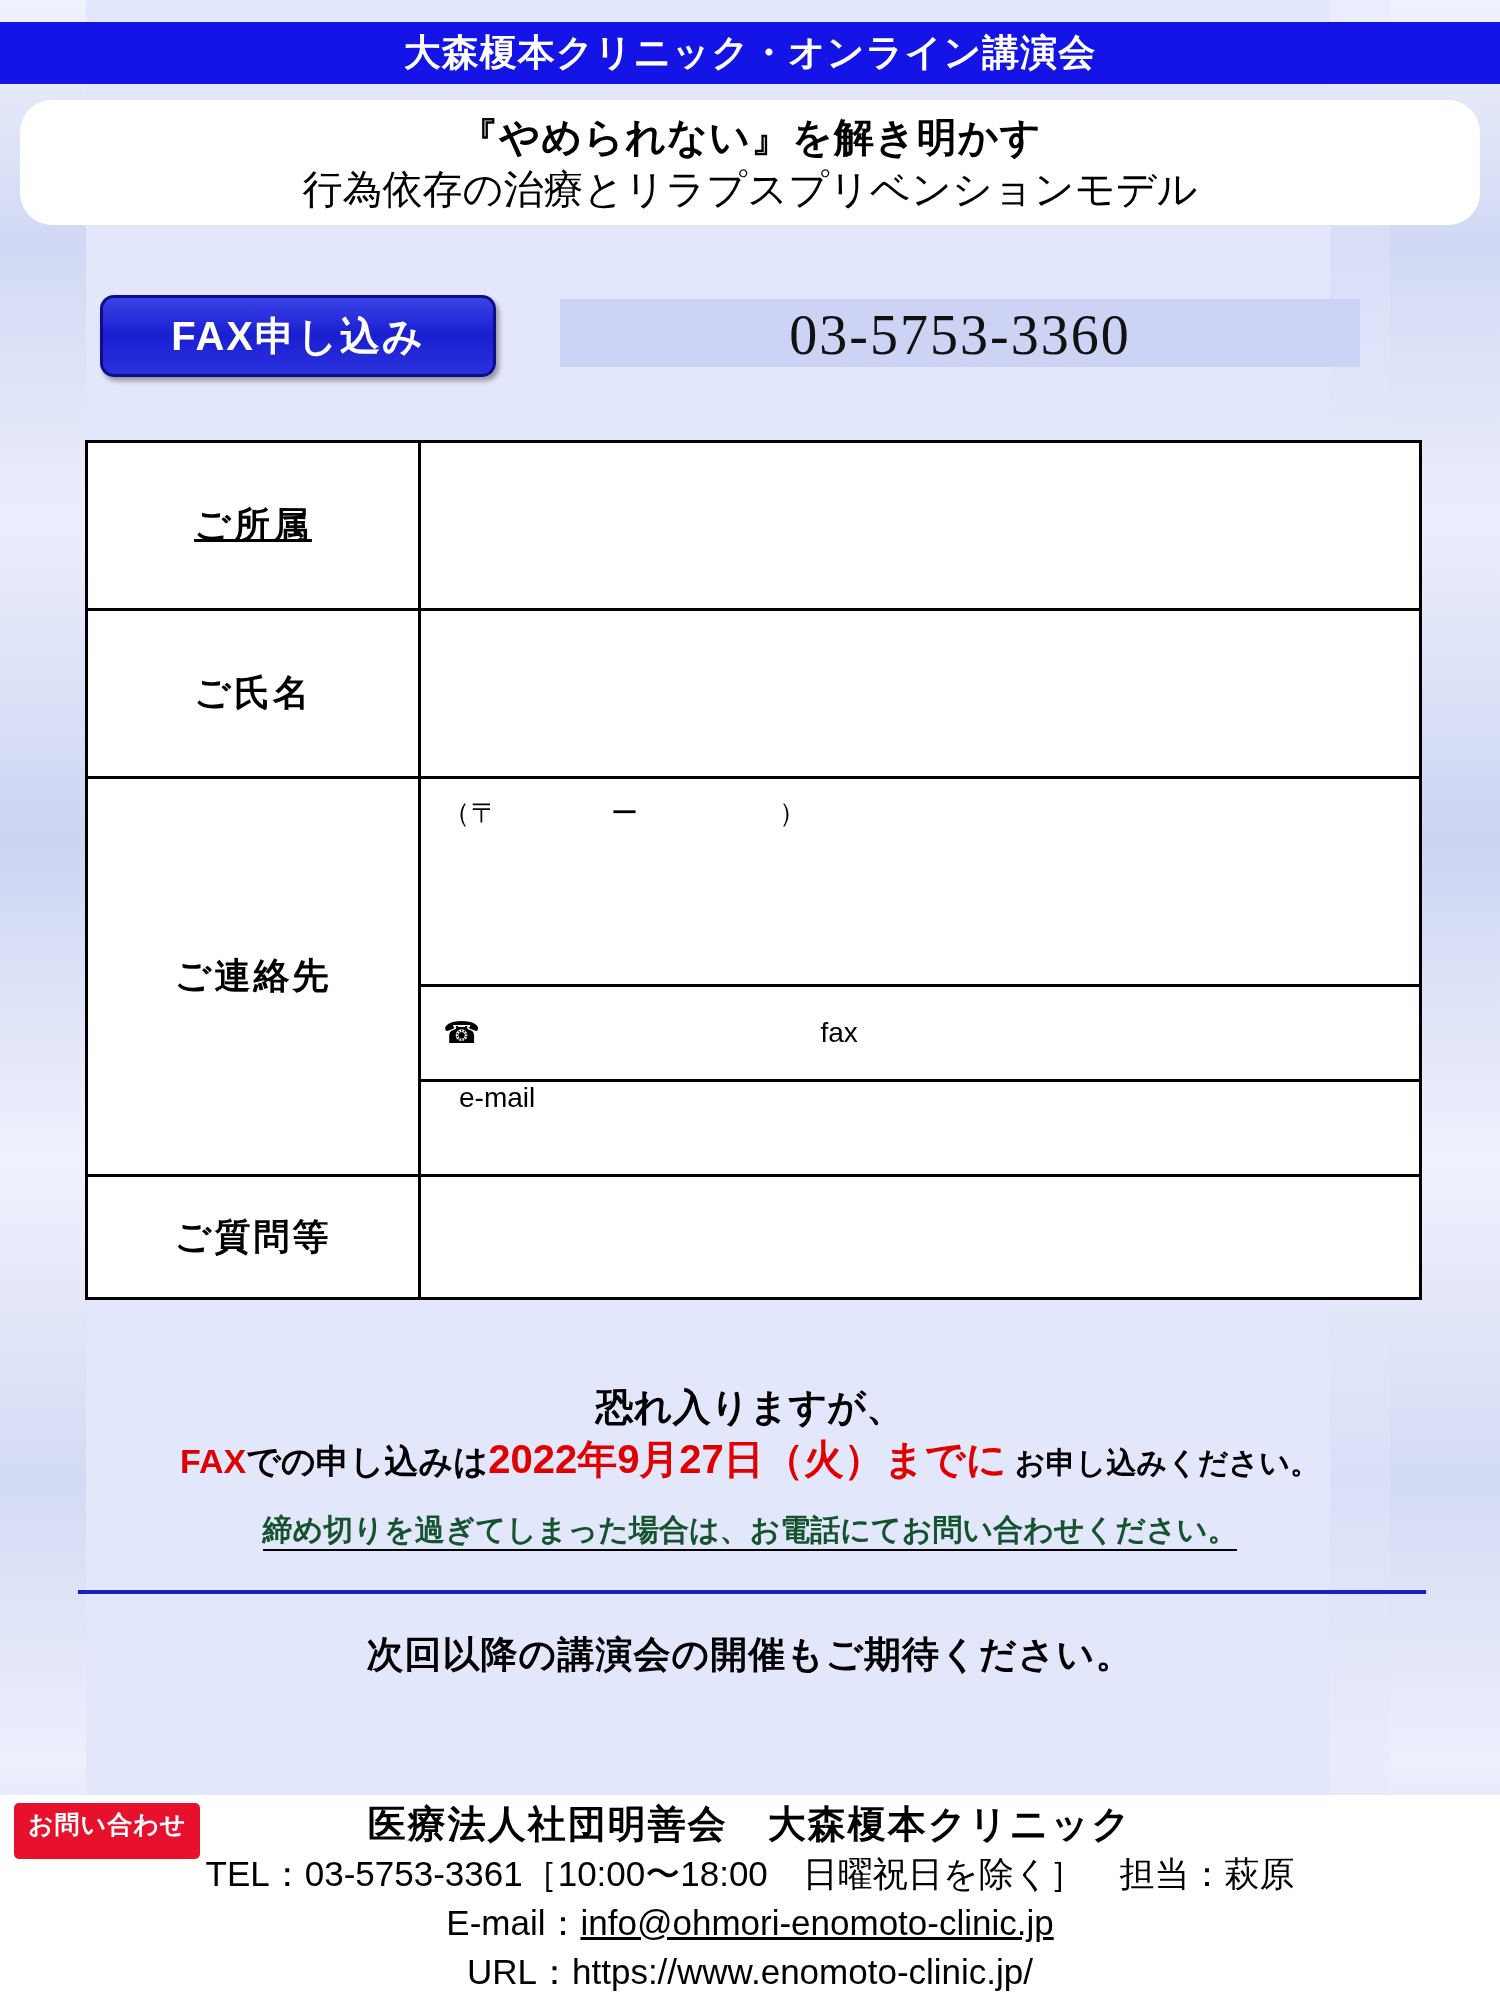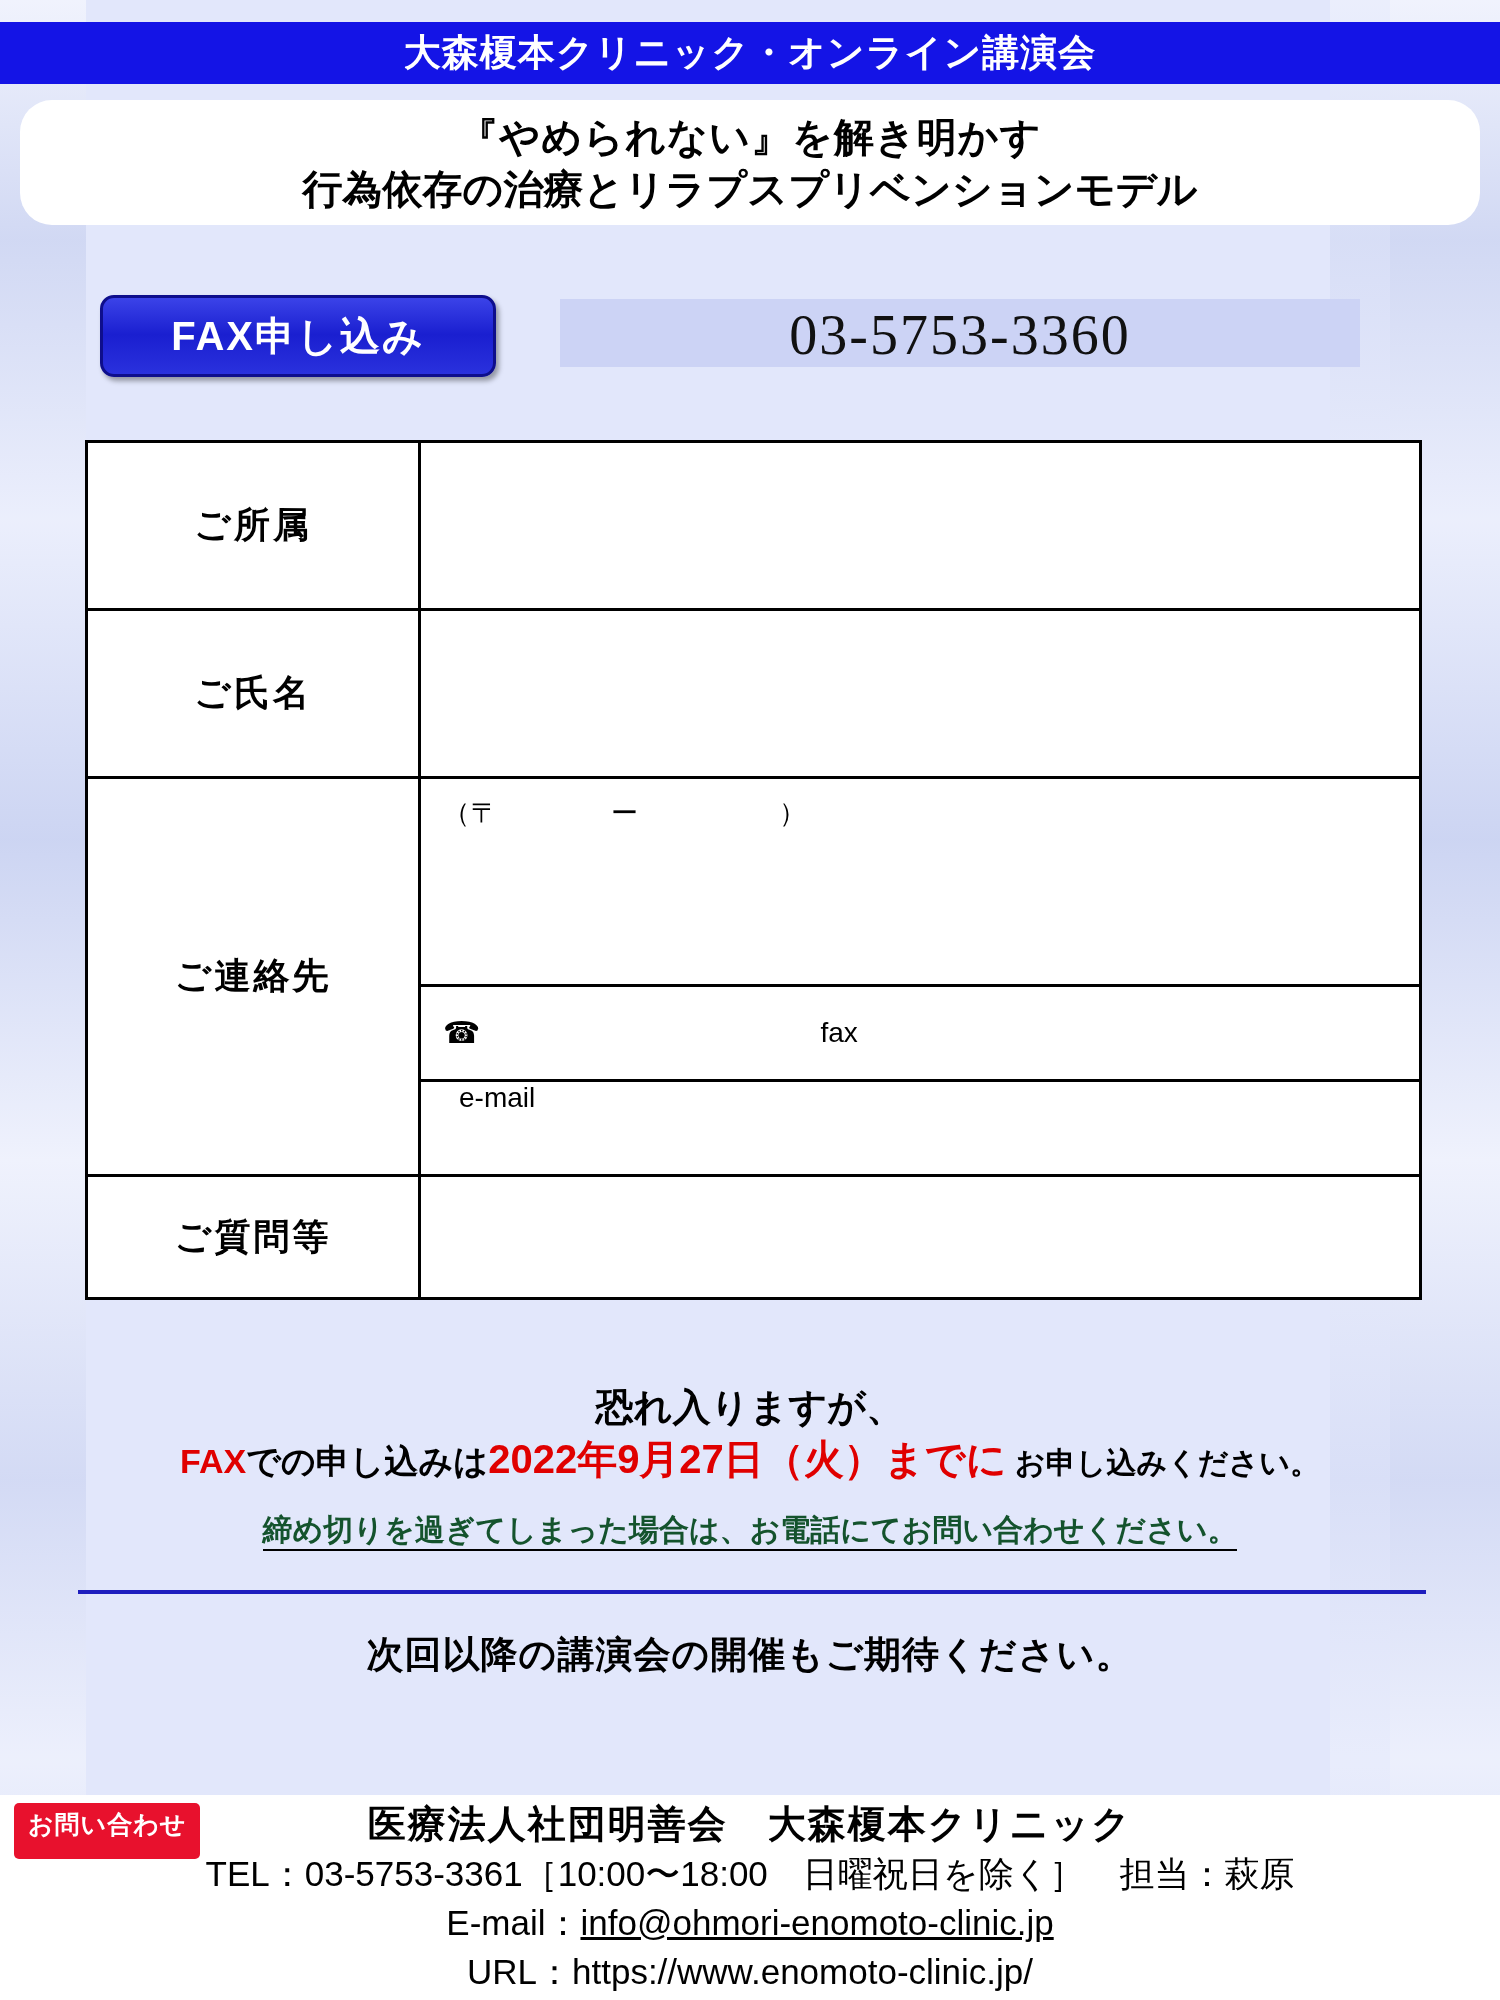--- a/index.html
+++ b/index.html
@@ -82,21 +82,21 @@
   }
   .subtitle-box .line1 {
     font-size: 40px;
     font-weight: bold;
     color: #000000;
     line-height: 1.2;
     letter-spacing: 1px;
   }
   .subtitle-box .line2 {
     font-size: 40px;
-    font-weight: bold;
+    font-weight: normal;
     color: #000000;
     line-height: 1.2;
     letter-spacing: 0px;
     margin-top: 4px;
   }
 
   
   .fax-row {
     position: absolute;
     left: 0;
@@ -162,21 +162,21 @@
     text-align: center;
     vertical-align: middle;
     font-size: 36px;
     font-weight: bold;
     color: #000000;
     letter-spacing: 3px;
   }
   .value-cell {
     vertical-align: top;
   }
-  .h-affil { height: 165px; }
+  .h-affil { height: 165px; text-decoration: underline; }
   .h-name  { height: 165px; }
   .h-addr  { height: 205px; }
   .h-tel   { height: 92px; }
   .h-mail  { height: 92px; }
   .h-ques  { height: 120px; }
 
   .zip-line {
     padding: 16px 0 0 22px;
     font-size: 27px;
     color: #000000;

